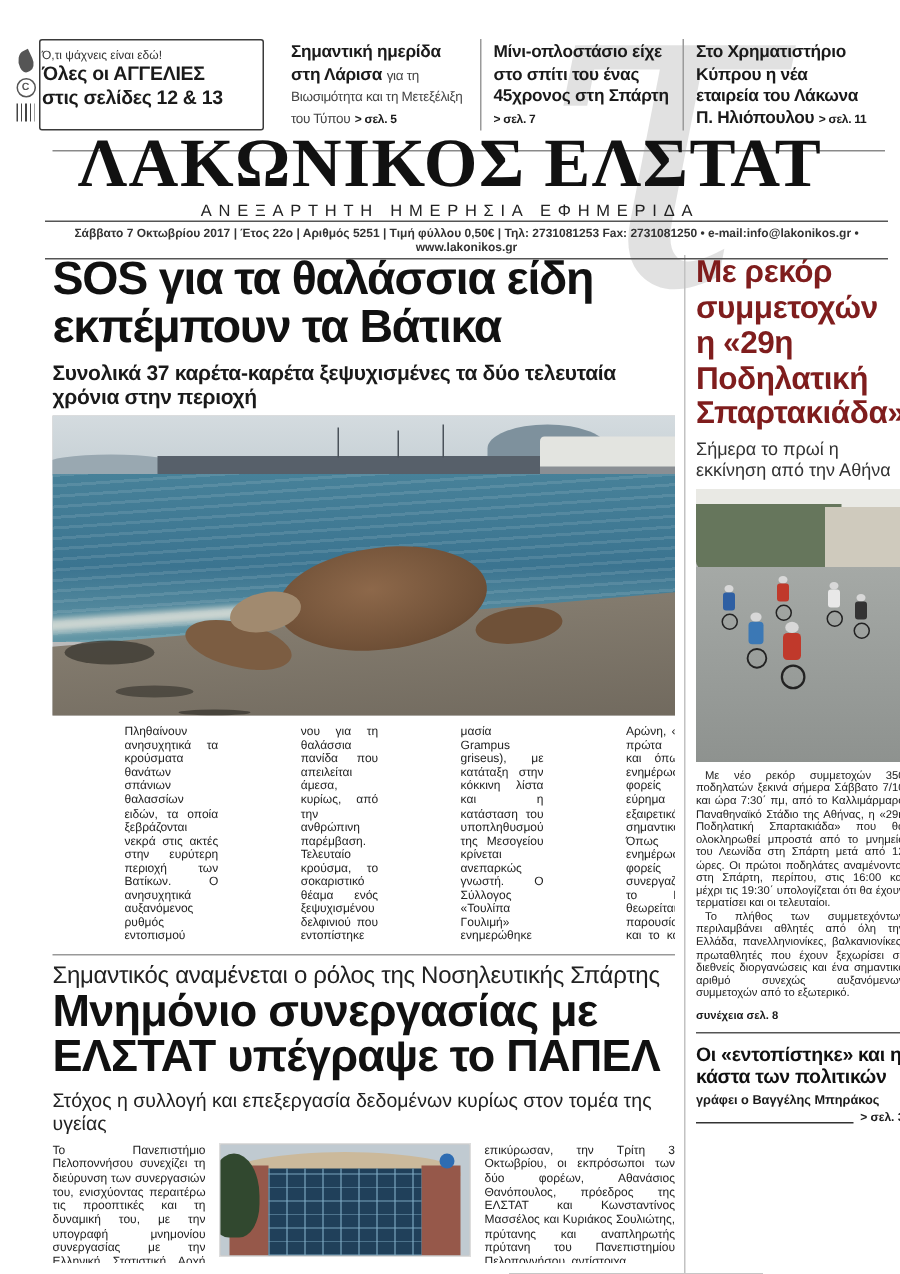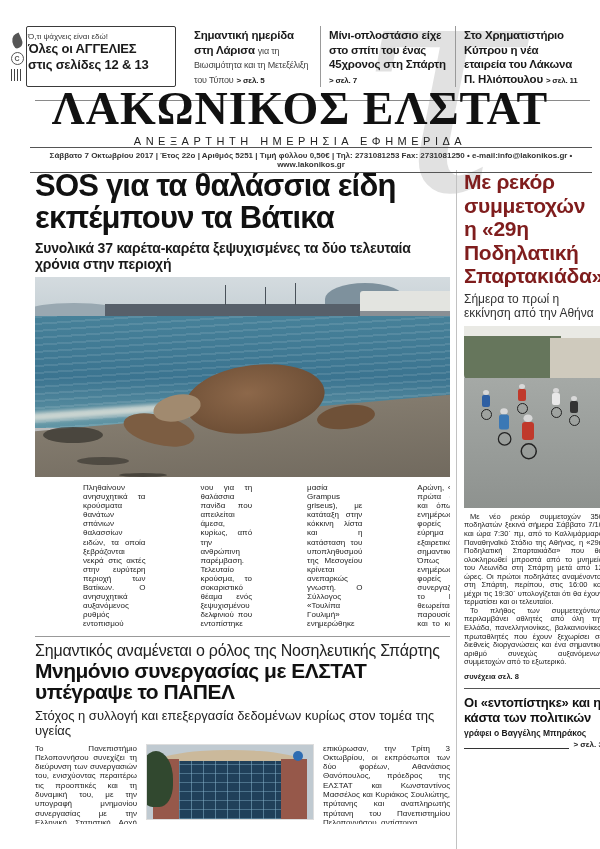--- a/index.html
+++ b/index.html
@@ -41,21 +41,21 @@
   .subhead1{font-size:14px;font-weight:bold;letter-spacing:-.2px;margin:6px 0 5px;}
   .photo{position:relative;overflow:hidden;background:#bbb;}
   .photo *{position:absolute;}
   .leadphoto{width:415px;height:200px;}
   .bodyrow{display:flex;gap:7px;height:146px;overflow:hidden;margin-top:6px;}
   .bodyrow .col{flex:1;font-size:8px;line-height:1.14;text-align:justify;color:#222;margin-left:48px;}
   .cont{font-weight:bold;text-align:right;font-size:8px;margin-top:1px;}
   .storydivider{border-top:1px solid #999;margin:7px 0 5px;}
   
   .kicker2{font-size:16px;color:#222;letter-spacing:-.2px;}
-  .headline2{font-size:21px;font-weight:bold;letter-spacing:-.5px;line-height:1.02;margin-top:2px;color:#111;}
+  .headline2{font-size:30px;font-weight:bold;letter-spacing:-.5px;line-height:1.02;margin-top:2px;color:#111;}
   .subhead2{font-size:13px;margin:5px 0 6px;color:#222;}
   .bodyrow2{display:flex;gap:9px;height:80px;overflow:hidden;}
   .col-narrow{width:102px;flex:none;font-size:8px;line-height:1.16;text-align:justify;color:#222;}
   .col-grow{flex:1;font-size:8px;line-height:1.16;text-align:justify;color:#222;}
   .buildphoto{width:166px;height:74px;flex:none;border:1px solid #ddd;}
   
   .sb-head{font-size:21px;font-weight:bold;line-height:1.12;letter-spacing:-.3px;color:#7f1d1d;}
   .sb-deck{font-size:12px;line-height:1.18;color:#333;margin:4px 0 6px;}
   .cycphoto{width:100%;height:182px;margin-bottom:5px;}
   .sb-body p{margin:0;font-size:7.5px;line-height:1.14;text-align:justify;color:#222;text-indent:6px;}

